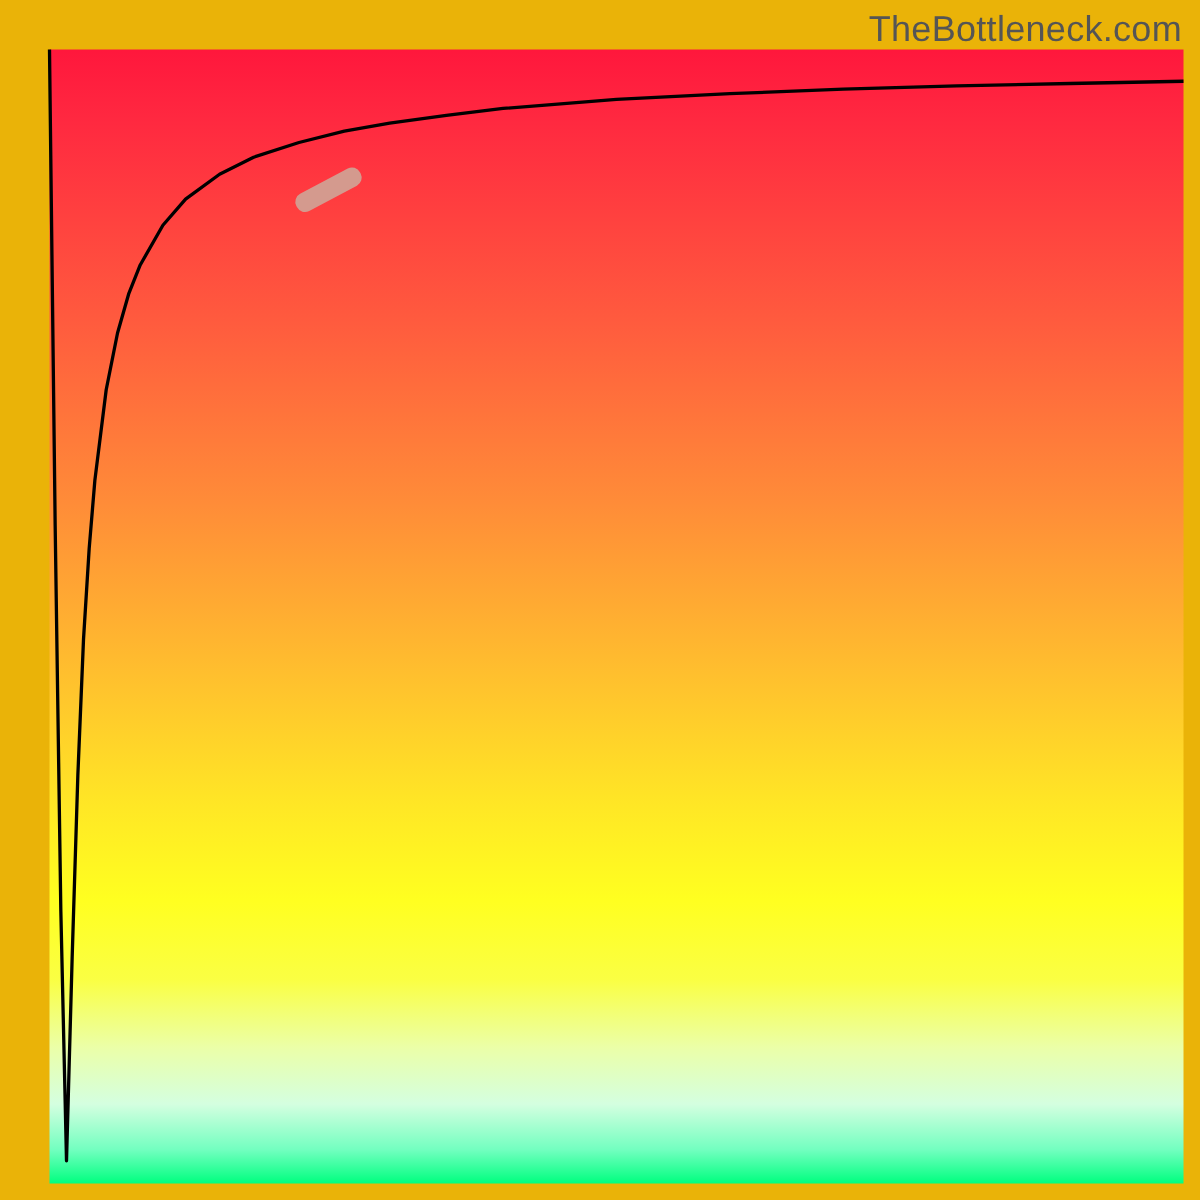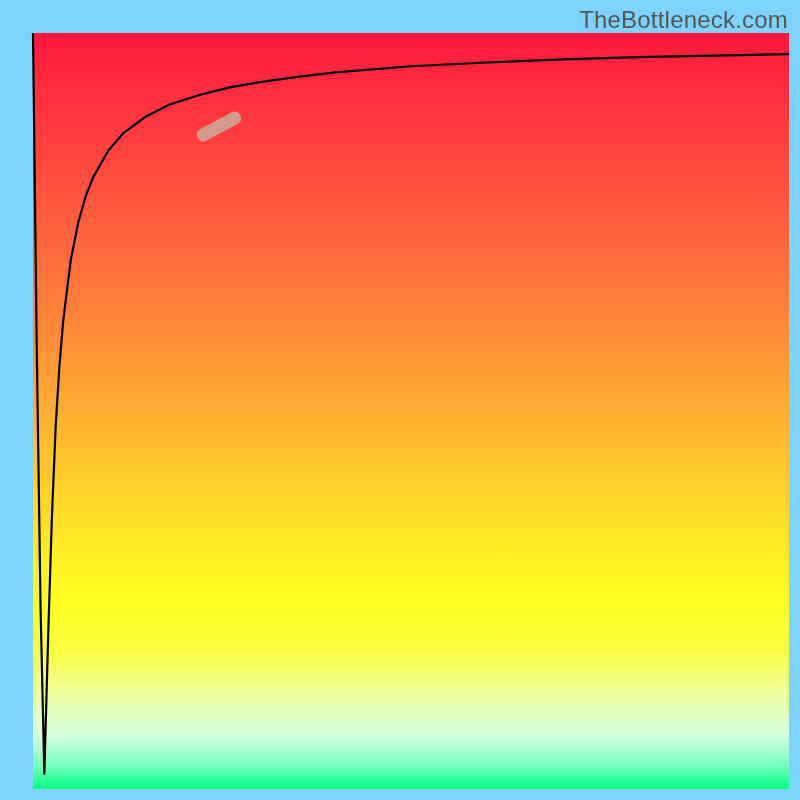--- a/index.html
+++ b/index.html
@@ -10,21 +10,21 @@
     overflow: hidden;
     background: #000;
     font-family: Arial, Helvetica, sans-serif;
   }
   .frame {
     position: absolute;
     left: 0;
     top: 0;
     width: 800px;
     height: 800px;
-    background: #7dd3fc;
+    background: #eab308;
   }
   .plot-area {
     position: absolute;
     left: 33px;
     top: 33px;
     width: 756px;
     height: 756px;
     
   }
   .attribution {

